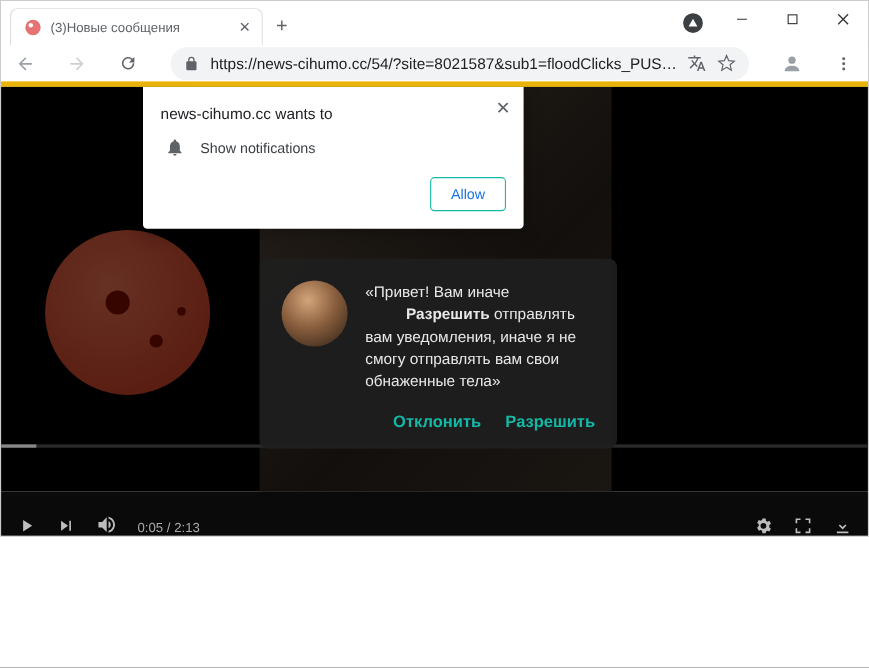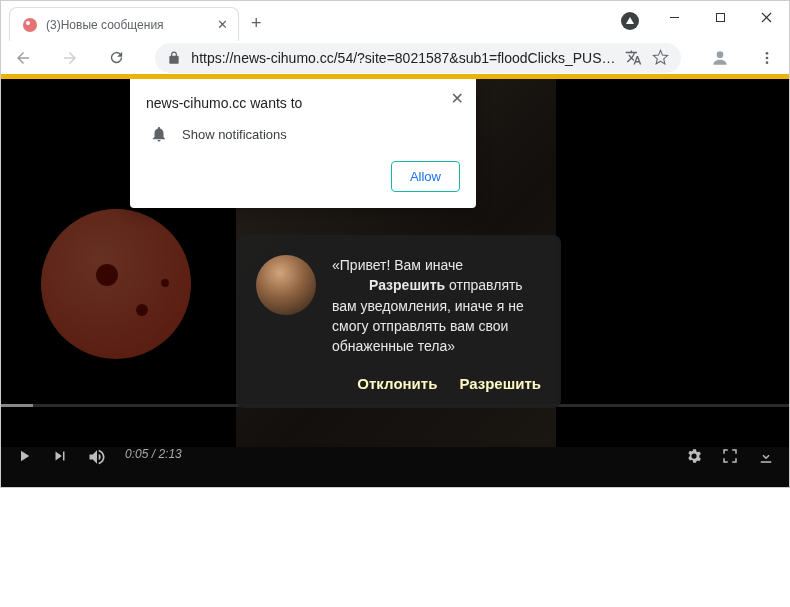--- a/index.html
+++ b/index.html
@@ -45,24 +45,24 @@
     .notif-text { font-size: 13px; color: #3c4043; }
     .notif-actions { display: flex; justify-content: flex-end; gap: 10px; }
     .notif-btn { padding: 7px 18px; border: 1px solid #14b8a6; border-radius: 4px; background: #fff; color: #1a73e8; font-size: 13px; cursor: pointer; text-align: center; }
     .notif-close { position: absolute; right: 12px; top: 10px; color: #5f6368; font-size: 16px; cursor: pointer; }
     
     .overlay { position: absolute; left: 235px; top: 156px; width: 325px; background: rgba(30,30,30,.92); border-radius: 8px; padding: 20px; display: flex; gap: 16px; z-index: 5; }
     .avatar { width: 60px; height: 60px; border-radius: 50%; flex-shrink: 0; background: radial-gradient(circle at 40% 30%, #d4a57b 0%, #8a5f3e 45%, #2a1e14 100%); }
     .overlay-text { color: #e8e8e8; font-size: 14px; line-height: 1.45; }
     .overlay-text b { font-weight: 700; margin-left: 37px; }
     .overlay-actions { position: absolute; right: 20px; bottom: 16px; display: flex; gap: 22px; }
-    .overlay-actions span { color: #fef9c3; font-size: 15px; font-weight: 600; cursor: pointer; }
+    .overlay-actions span { color: #14b8a6; font-size: 15px; font-weight: 600; cursor: pointer; }
     .overlay { padding-bottom: 52px; }
     
-    .player { height: 40px; background: #0a0a0a; display: flex; align-items: flex-start; padding: 0 14px; gap: 18px; color: #bdbdbd; font-style: italic; }
+    .player { height: 40px; background: #0a0a0a; display: flex; align-items: flex-end; padding: 0 14px; gap: 18px; color: #bdbdbd; }
     .pbar-wrap { position: absolute; left: 0; right: 0; bottom: 40px; height: 3px; background: #2a2a2a; }
     .pbar { height: 100%; background: #888; width: 4%; }
     .player .p-icon { display: flex; align-items: center; justify-content: center; }
     .time { font-size: 12px; color: #aaa; }
     .p-spacer { flex: 1; }
   </style>
 </head>
 <body>
 
 <div class="window">

